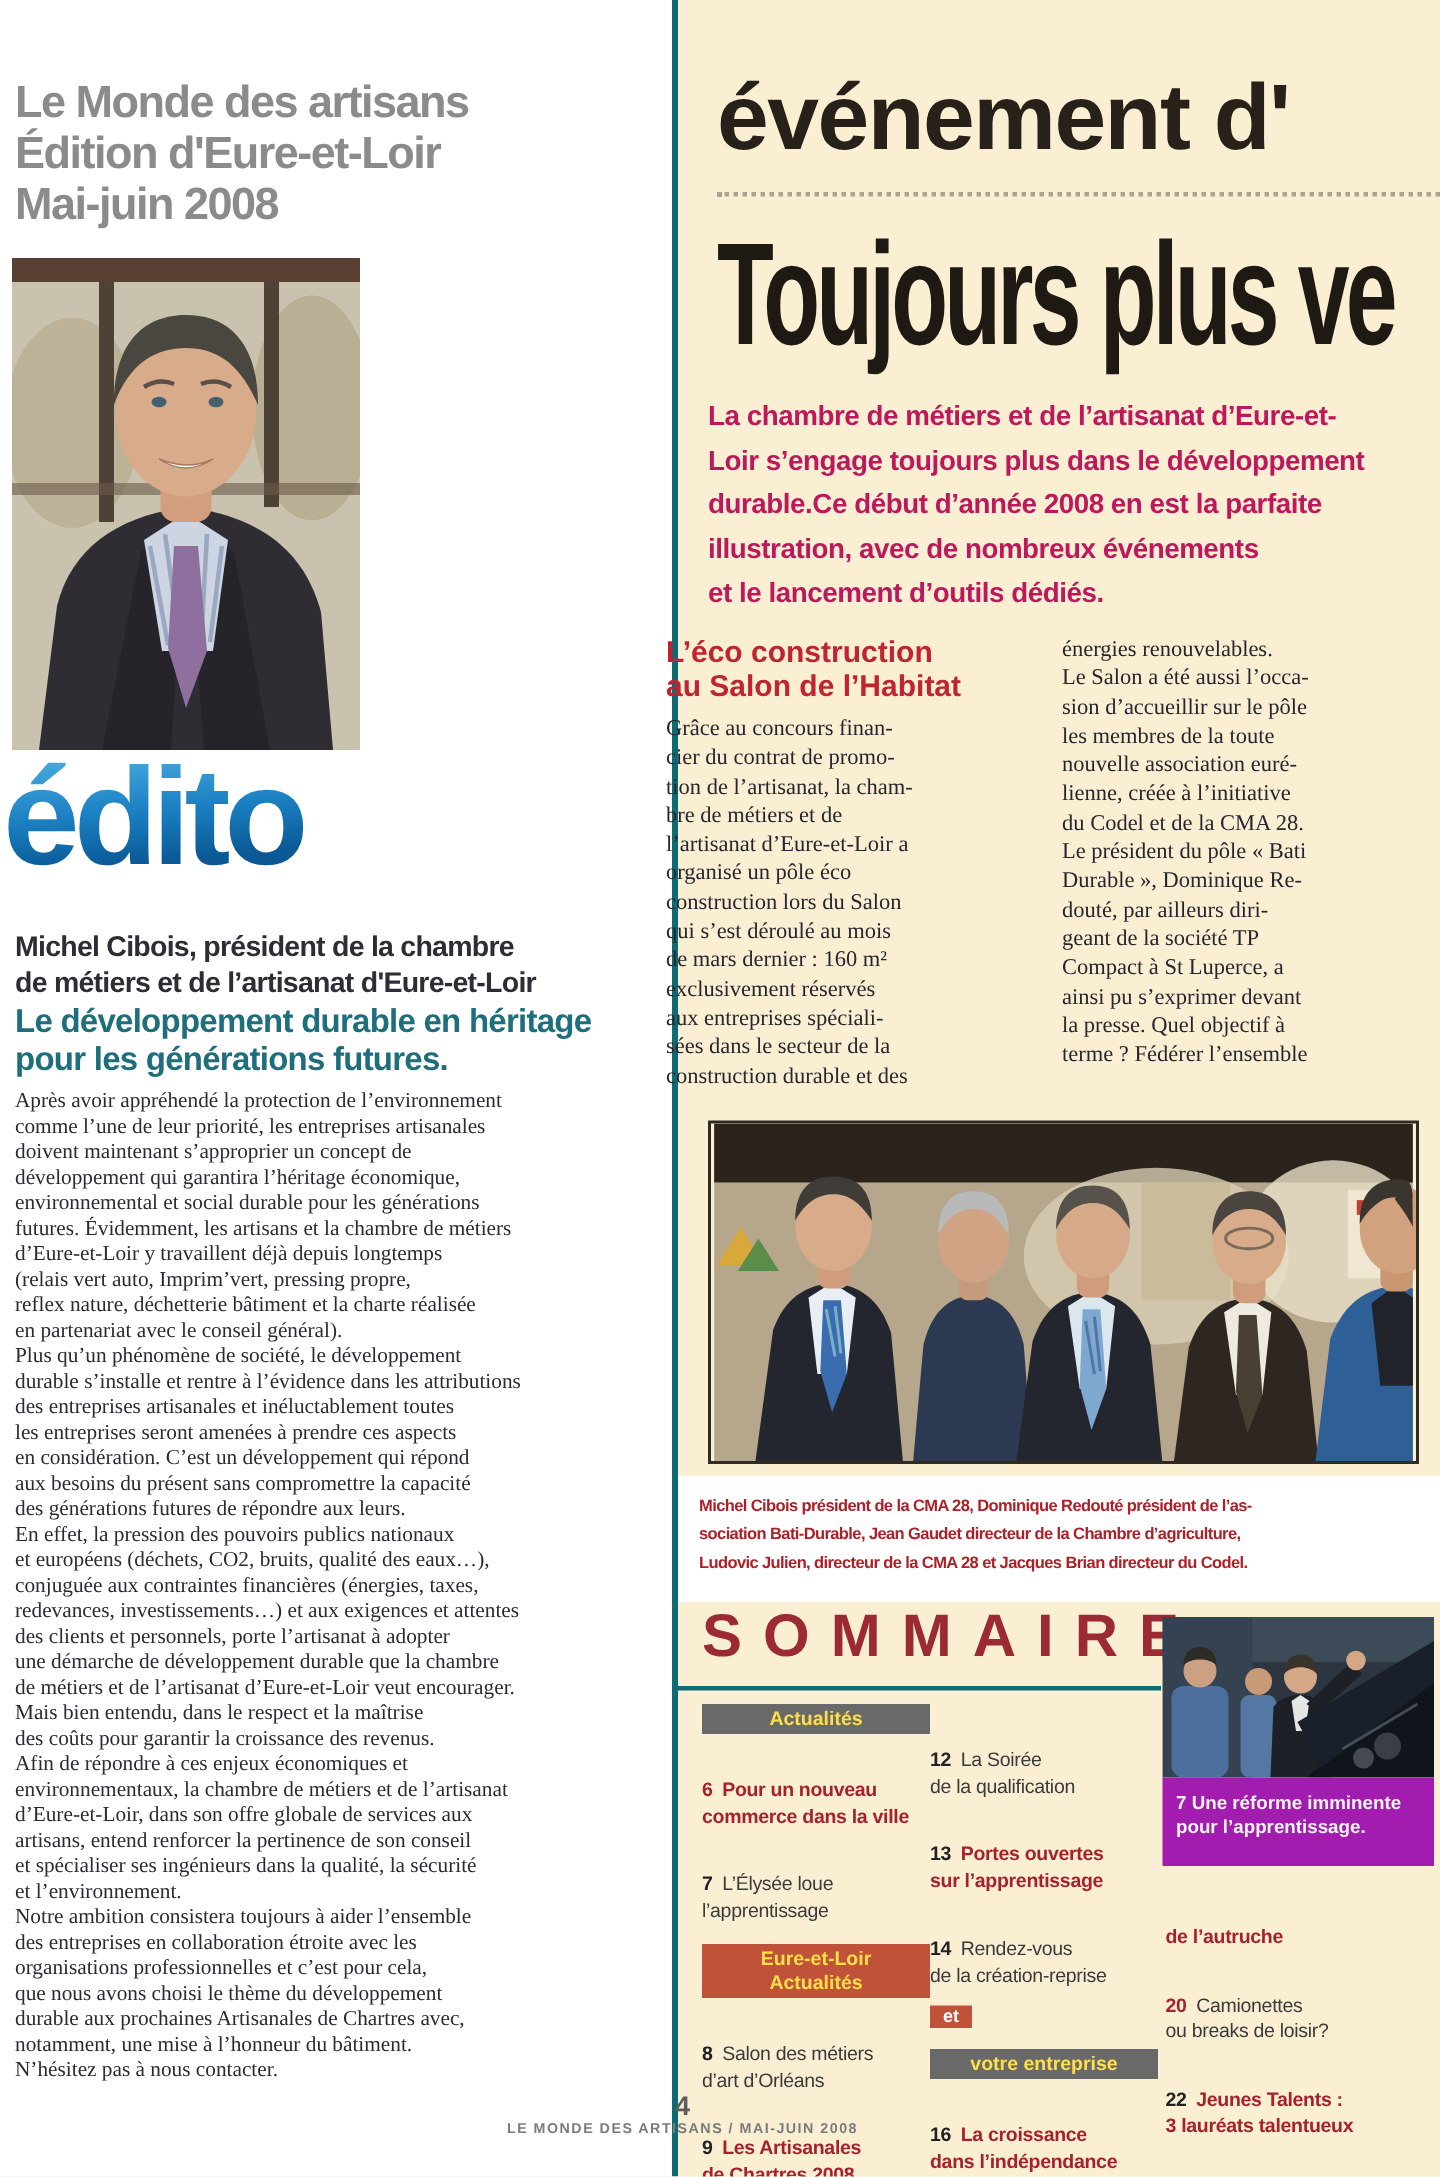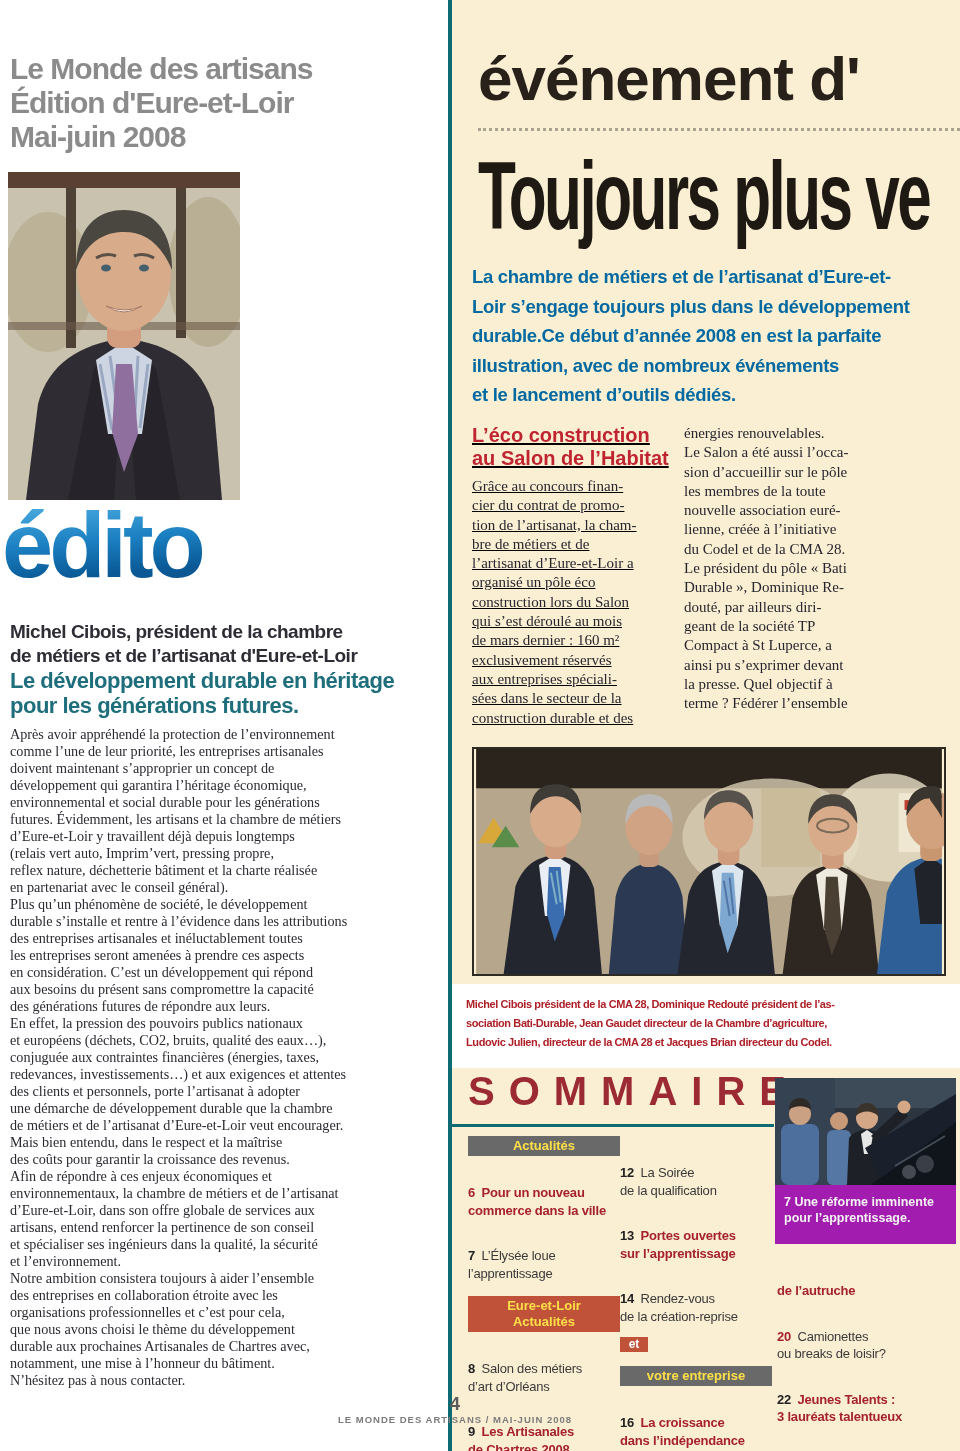--- a/index.html
+++ b/index.html
@@ -27,24 +27,24 @@
 
   
   .right-panel{left:452px;top:0;width:508px;height:1451px;background:#faefd3;}
   .kicker{left:478px;top:46px;font-size:62px;line-height:66px;font-weight:bold;color:#27211a;
           letter-spacing:-1px;white-space:nowrap;}
   .dotted-rule{left:478px;top:128px;width:482px;height:0;border-top:3px dotted #aaa390;}
   .headline-clip{left:478px;top:140px;width:482px;height:118px;overflow:hidden;}
   .headline{font-size:97px;line-height:112px;font-weight:800;color:#1e1913;letter-spacing:-4px;
             white-space:nowrap;transform:scaleX(0.64);transform-origin:left top;}
   .intro{left:472px;top:262px;width:460px;font-size:18.5px;line-height:29.5px;font-weight:bold;
-         color:#0369a1;letter-spacing:-0.3px;}
-
-  .art-col1{left:472px;top:424px;width:228px;text-decoration:underline;}
-  .art-col2{left:684px;top:424px;width:244px;}
+         color:#be185d;letter-spacing:-0.3px;}
+
+  .art-col1{left:444px;top:424px;width:228px;}
+  .art-col2{left:708px;top:424px;width:244px;}
   .art-title{font-size:20px;line-height:23px;font-weight:bold;color:#bf2430;margin-bottom:7px;}
   .art-text{font-size:15px;line-height:19.3px;font-family:"Liberation Serif",serif;color:#26262e;}
 
   .group-photo{left:472px;top:747px;width:474px;height:229px;display:block;border:2px solid #2e2a24;
                box-sizing:border-box;}
   .caption-band{left:452px;top:984px;width:508px;height:84px;background:#ffffff;box-sizing:border-box;
                 padding:11px 6px 0 14px;}
   .caption-band .cap{font-size:11px;line-height:19px;font-weight:bold;color:#ae2028;
                      letter-spacing:-0.4px;}
 

